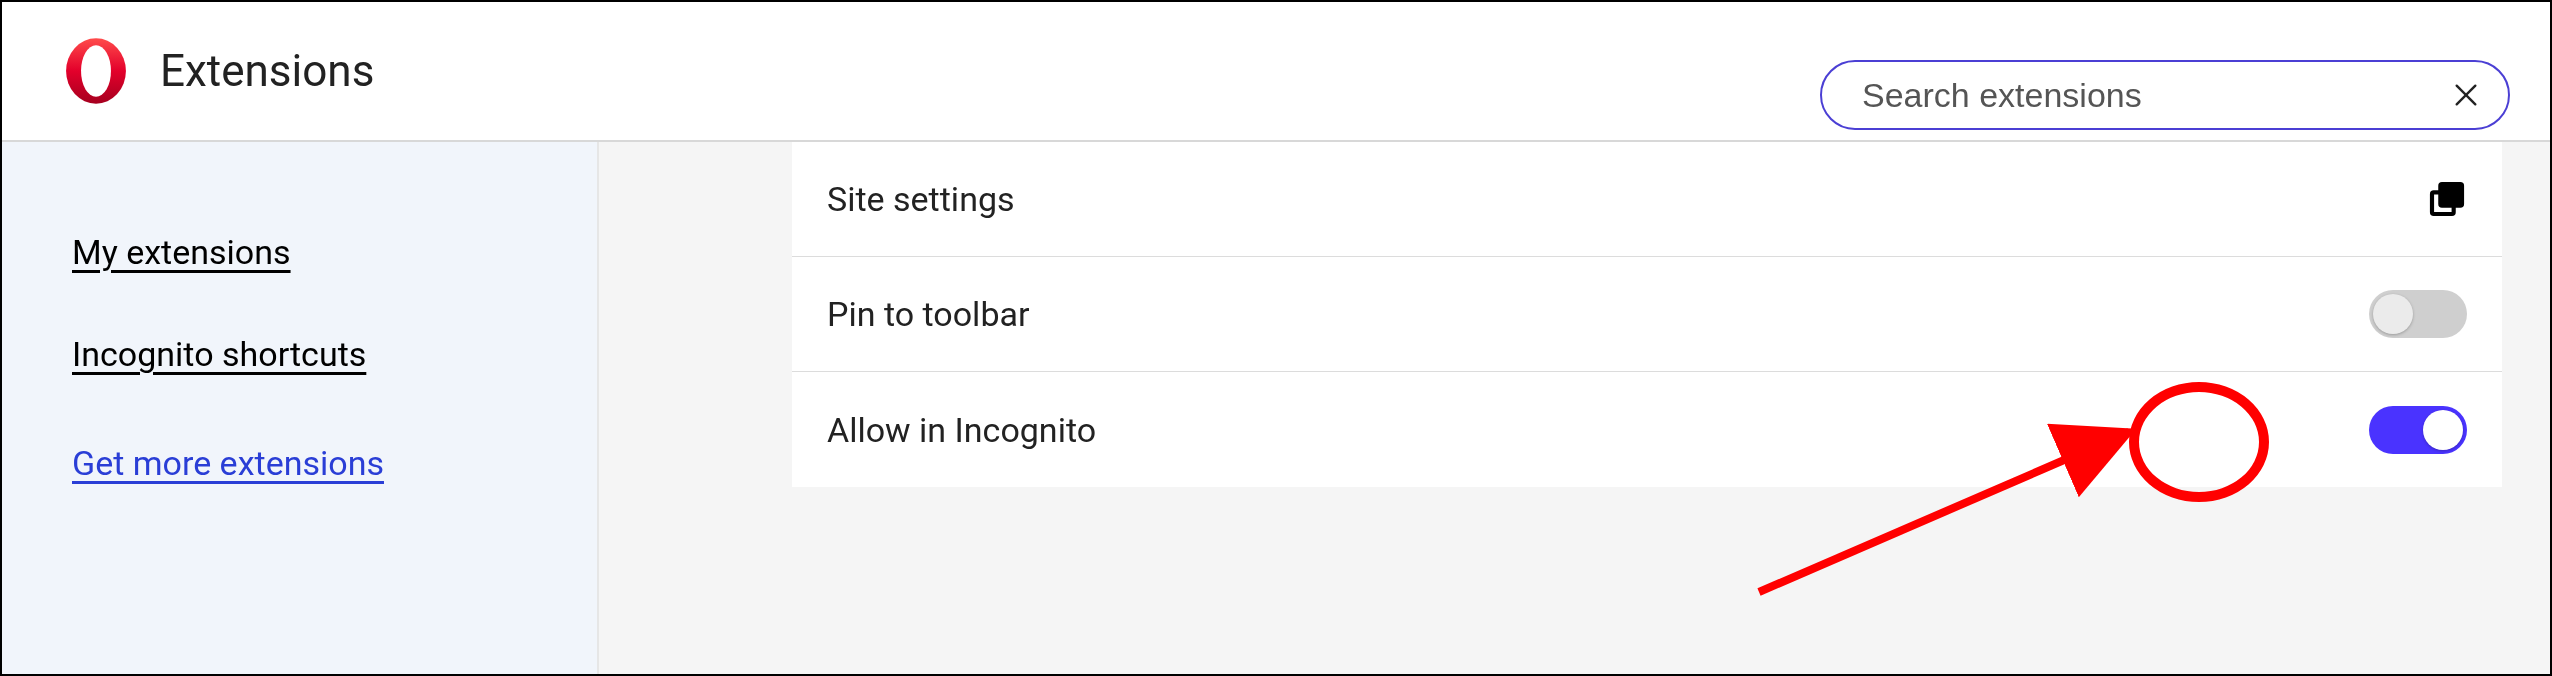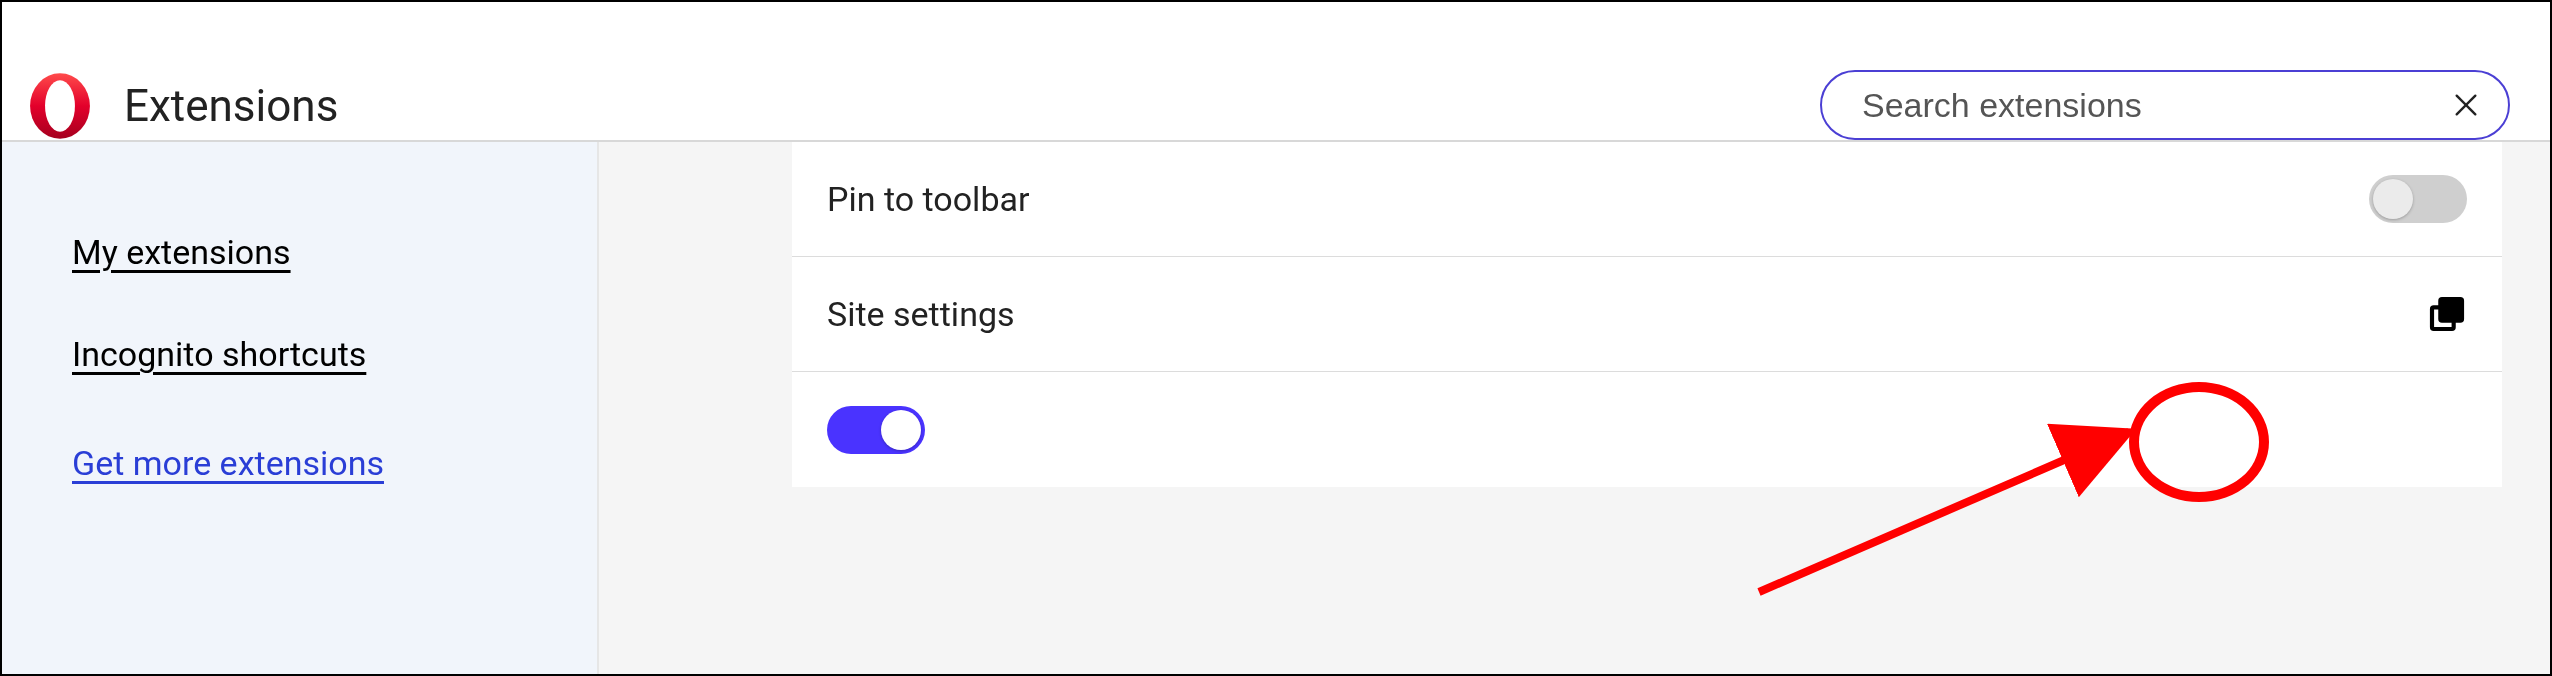--- a/index.html
+++ b/index.html
@@ -6,23 +6,23 @@
   body {
     font-family: -apple-system, BlinkMacSystemFont, "Segoe UI", Roboto, Helvetica, Arial, sans-serif;
     background: #fff;
     width: 2552px;
     height: 676px;
     overflow: hidden;
     border: 2px solid #000;
   }
   .header {
     display: flex;
-    align-items: flex-end;
+    align-items: center;
     height: 140px;
-    padding: 0 40px 0 24px;
+    padding: 0 40px 0 60px;
     border-bottom: 2px solid #d8d8d8;
     background: #fff;
   }
   .logo-wrap {
     display: flex;
     align-items: center;
     gap: 30px;
   }
   .logo-icon { width: 68px; height: 68px; }
   .page-title {
@@ -167,37 +167,38 @@
   <div class="sidebar">
     <a class="sidebar-item">My extensions</a><br>
     <a class="sidebar-item">Incognito shortcuts</a><br>
     <a class="sidebar-item accent">Get more extensions</a>
   </div>
 
   <div class="main">
     <div class="panel">
 
       <div class="row">
-        <span class="row-label">Pin to toolbar</span>
-        <div class="toggle toggle-off">
-          <div class="toggle-knob"></div>
-        </div>
-      </div>
-
-      <div class="row">
         <span class="row-label">Site settings</span>
         <span class="external-icon">
           <svg viewBox="0 0 24 24" width="40" height="40" fill="none" stroke="#000" stroke-width="2.5">
             <rect x="3" y="8" width="13" height="13" rx="1"></rect>
             <rect x="8" y="3" width="13" height="13" rx="1" fill="#000" stroke="#000"></rect>
           </svg>
         </span>
       </div>
 
+      <div class="row">
+        <span class="row-label">Pin to toolbar</span>
+        <div class="toggle toggle-off">
+          <div class="toggle-knob"></div>
+        </div>
+      </div>
+
       <div class="row no-border">
+        <span class="row-label">Allow in Incognito</span>
         <div class="toggle toggle-on">
           <div class="toggle-knob"></div>
         </div>
       </div>
 
     </div>
 
     <div class="highlight-circle" style="left:1530px; top:240px;"></div>
     <svg class="arrow-svg" style="left:1150px; top:270px;" width="410" height="190">
       <defs>

